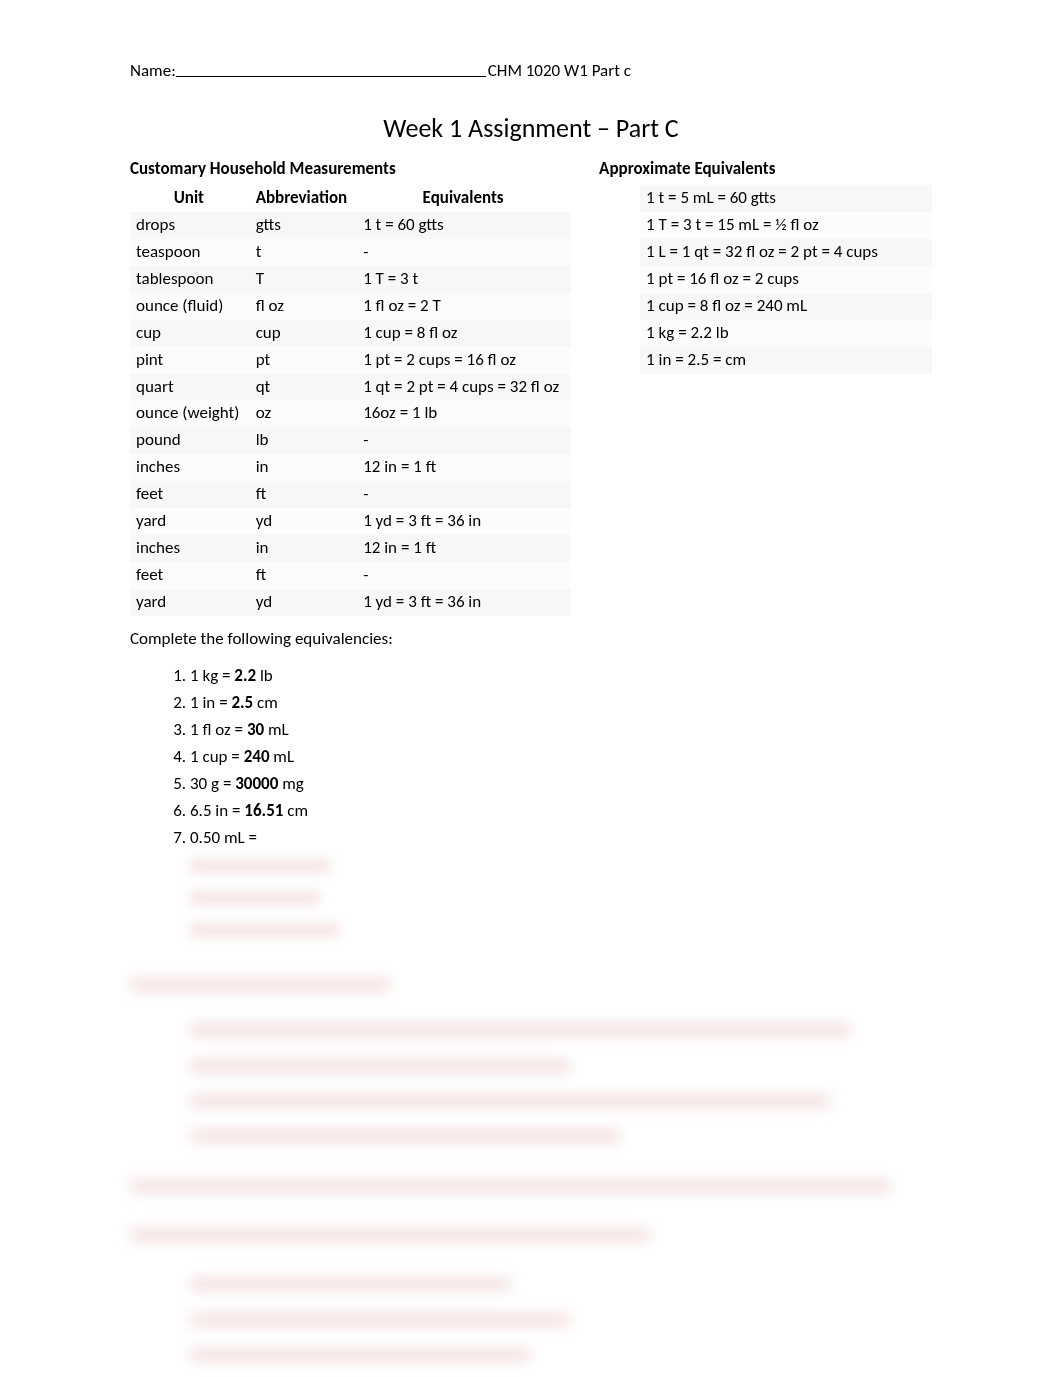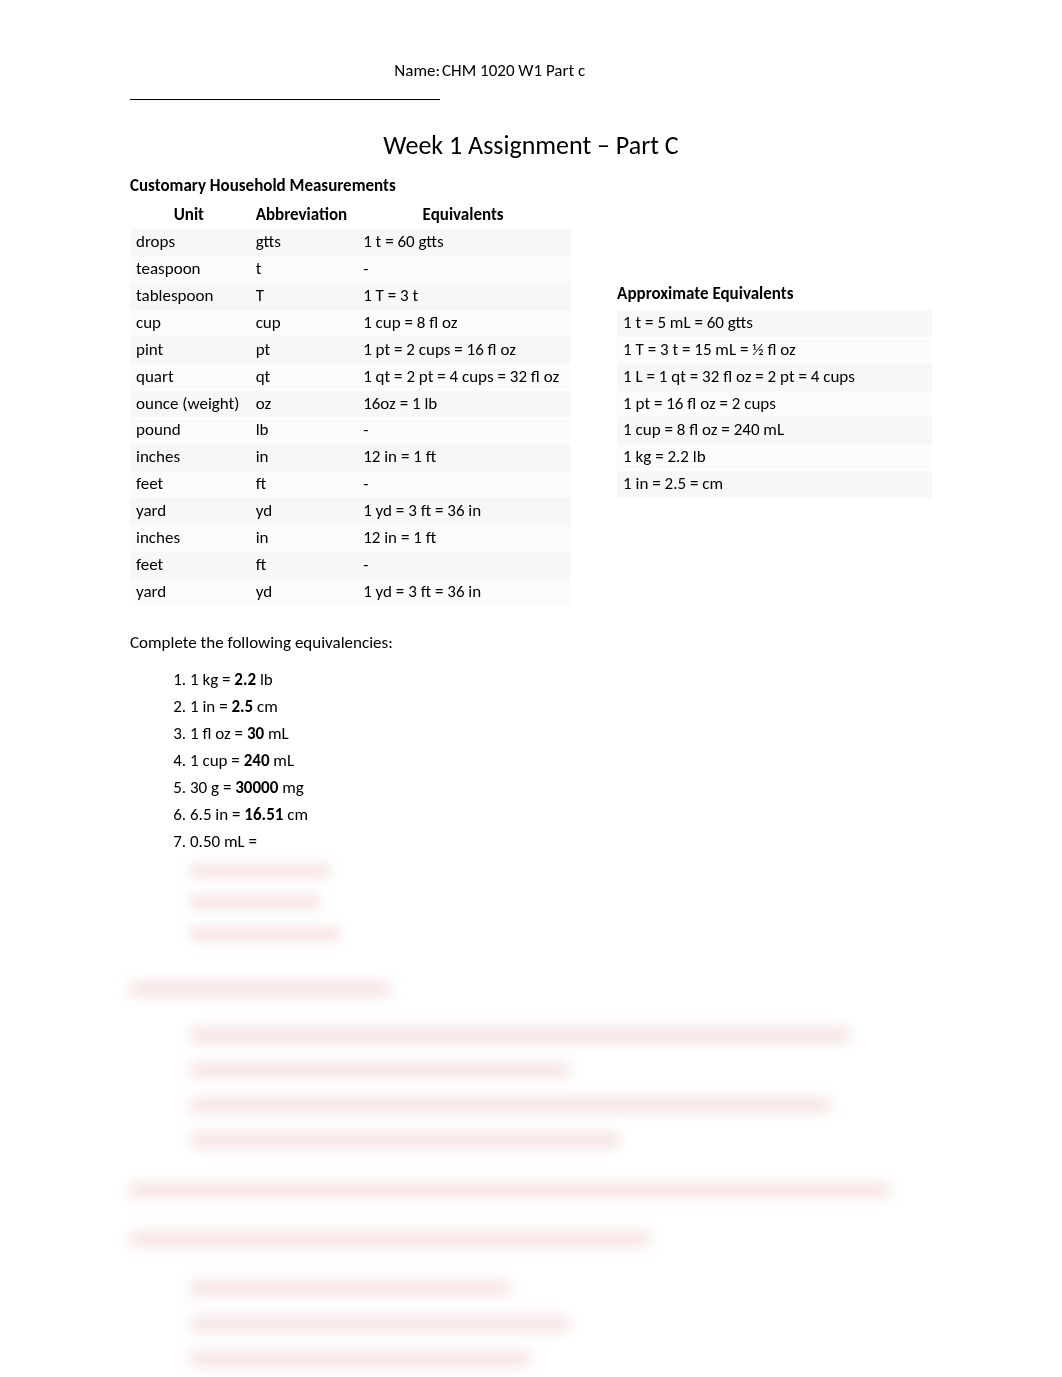--- a/index.html
+++ b/index.html
@@ -17,42 +17,41 @@
       color: #000;
       line-height: 1.35;
     }
     .header-row {
       display: flex;
       align-items: baseline;
       margin-bottom: 28px;
     }
     .header-row .name-part {
       display: flex;
-      align-items: flex-end;
-      flex-direction: column;
+      align-items: flex-start;
     }
     .header-row .underline {
       display: inline-block;
       width: 310px;
       border-bottom: 1px solid #000;
       height: 1em;
     }
     .header-row .course {
       margin-left: 2px;
     }
     h1.title {
       text-align: center;
       font-size: 26px;
       font-weight: normal;
       margin-bottom: 12px;
     }
     .two-col {
       display: flex;
-      gap: 46px;
-      align-items: center;
+      gap: 28px;
+      align-items: flex-start;
     }
     .col-left {
       flex: 0 0 55%;
     }
     .col-right {
       flex: 1;
     }
     .section-title {
       font-weight: bold;
       font-size: 17px;
@@ -83,29 +82,30 @@
       background: #c2410c;
     }
     table.meas tbody tr:nth-child(odd) td {
       background: #f7f7f7;
     }
     table.meas tbody tr:nth-child(even) td {
       background: #fcfcfc;
     }
     .approx-list .approx-item {
       padding: 2px 6px;
+      margin-left: 41px;
     }
     .approx-list .approx-item:nth-child(odd) {
       background: #f7f7f7;
     }
     .approx-list .approx-item:nth-child(even) {
       background: #fcfcfc;
     }
     .complete-line {
-      margin-top: 26px;
+      margin-top: 12px;
       margin-bottom: 12px;
     }
     ol.equiv {
       list-style: decimal;
       margin-left: 60px;
     }
     ol.equiv li {
       padding: 2px 0;
     }
     ol.equiv li .answer {
@@ -185,20 +185,25 @@
           </tr>
           <tr>
             <td>teaspoon</td>
             <td>t</td>
             <td>-</td>
           </tr>
           <tr>
             <td>tablespoon</td>
             <td>T</td>
             <td>1 T = 3 t</td>
+          </tr>
+          <tr>
+            <td>ounce (fluid)</td>
+            <td>fl oz</td>
+            <td>1 fl oz = 2 T</td>
           </tr>
           <tr>
             <td>cup</td>
             <td>cup</td>
             <td>1 cup = 8 fl oz</td>
           </tr>
           <tr>
             <td>pint</td>
             <td>pt</td>
             <td>1 pt = 2 cups = 16 fl oz</td>

